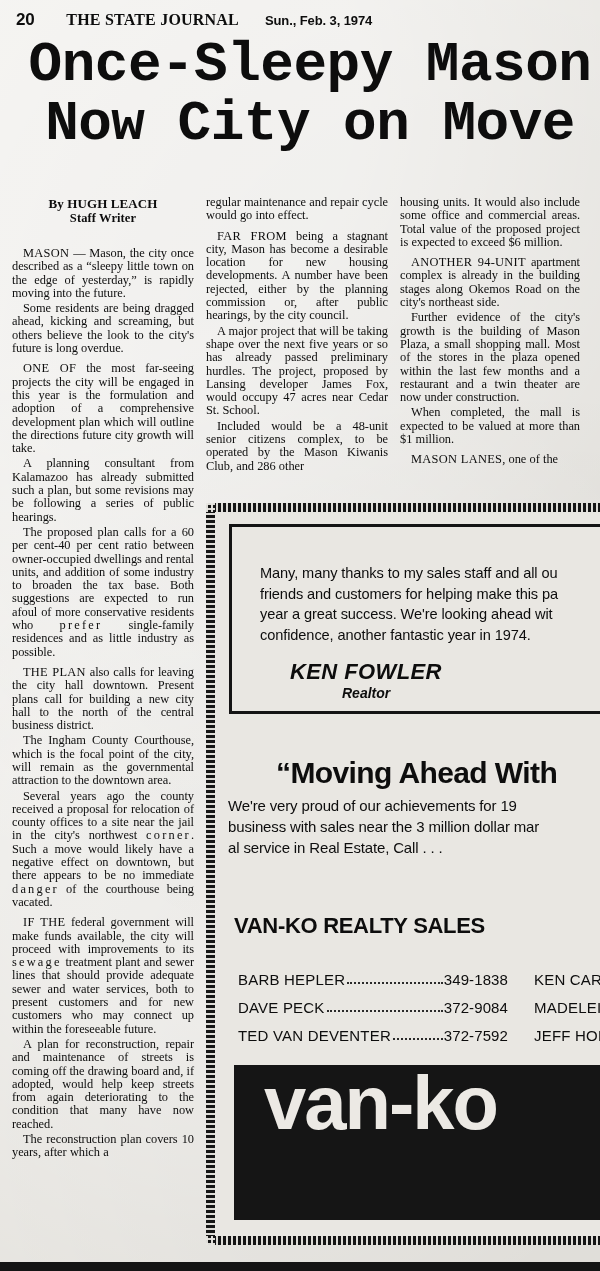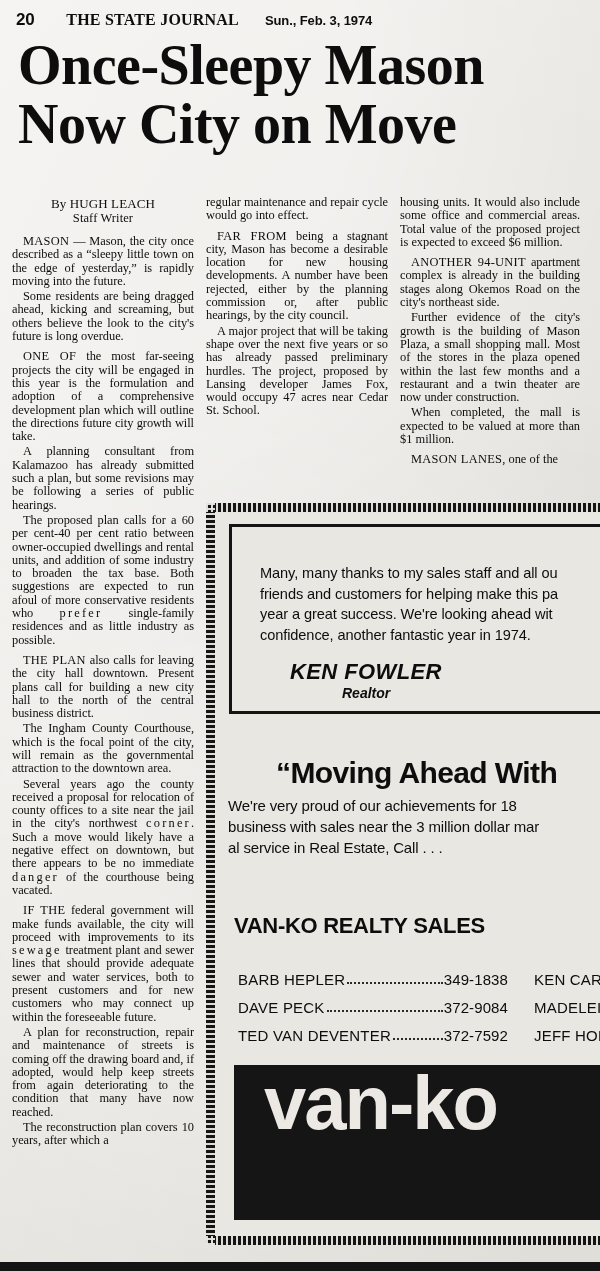--- a/index.html
+++ b/index.html
@@ -48,46 +48,47 @@
     font-family: "Liberation Sans", sans-serif;
     font-weight: bold;
     font-size: 13px;
     margin-left: 26px;
     letter-spacing: -0.1px;
   }
 
   
   .headline {
     position: absolute;
-    top: 36px; left: 18px; right: 6px;
-    font-family: Liberation Serif, serif;
+    top: 36px; left: 26px; right: 6px;
+    font-family: Liberation Mono, monospace;
     font-weight: bold;
     font-size: 56px;
     line-height: 59px;
+    text-align: center;
     letter-spacing: -0.5px;
   }
   .headline .hl-line { display: block; white-space: nowrap; }
 
   
   .columns {
     position: absolute;
     top: 196px; left: 12px;
     width: 586px;
     display: flex;
     gap: 12px;
   }
   .col { width: 182px; }
   .col-3 { width: 180px; }
 
   .byline {
     text-align: center;
-    font-weight: normal;
+    font-weight: bold;
     font-size: 13px;
     line-height: 15px;
-    margin-bottom: 9px;
+    margin-bottom: 21px;
     letter-spacing: 0.1px;
   }
   .byline .bl2 { display: block; font-size: 12.5px; }
 
   .col p {
     margin: 0 0 2px 0;
     font-size: 12.4px;
     line-height: 13.3px;
     text-align: justify;
     text-indent: 11px;
@@ -306,20 +307,21 @@
       <p>Several years ago the county received a proposal for relocation of county offices to a site near the jail in the city's northwest <span class="spaced">corner</span>. Such a move would likely have a negative effect on downtown, but there appears to be no immediate <span class="spaced">danger</span> of the courthouse being vacated.</p>
       <p class="gap"><b>IF THE</b> federal government will make funds available, the city will proceed with improvements to its <span class="spaced">sewage</span> treatment plant and sewer lines that should provide adequate sewer and water services, both to present customers and for new customers who may connect up within the foreseeable future.</p>
       <p>A plan for reconstruction, repair and maintenance of streets is coming off the drawing board and, if adopted, would help keep streets from again deteriorating to the condition that many have now reached.</p>
       <p>The reconstruction plan covers 10 years, after which a</p>
     </div>
 
     <div class="col">
       <p style="text-indent:0">regular maintenance and repair cycle would go into effect.</p>
       <p class="gap"><b>FAR FROM</b> being a stagnant city, Mason has become a desirable location for new housing developments. A number have been rejected, either by the planning commission or, after public hearings, by the city council.</p>
       <p>A major project that will be taking shape over the next five years or so has already passed preliminary hurdles. The project, proposed by Lansing developer James Fox, would occupy 47 acres near Cedar St. School.</p>
+      <p>Included would be a 48-unit senior citizens complex, to be operated by the Mason Kiwanis Club, and 286 other</p>
     </div>
 
     <div class="col col-3">
       <p style="text-indent:0">housing units. It would also include some office and commercial areas. Total value of the proposed project is expected to exceed $6 million.</p>
       <p class="gap"><b>ANOTHER 94-UNIT</b> apartment complex is already in the building stages along Okemos Road on the city's northeast side.</p>
       <p>Further evidence of the city's growth is the building of Mason Plaza, a small shopping mall. Most of the stores in the plaza opened within the last few months and a restaurant and a twin theater are now under construction.</p>
       <p>When completed, the mall is expected to be valued at more than $1 million.</p>
       <p class="gap"><b>MASON LANES</b>, one of the</p>
     </div>
 
@@ -335,21 +337,21 @@
         <span>year a great success. We're looking ahead wit</span>
         <span>confidence, another fantastic year in 1974.</span>
       </div>
       <div class="fowler-name">KEN FOWLER</div>
       <div class="fowler-title">Realtor</div>
     </div>
 
     <div class="moving-head">“Moving Ahead With</div>
 
     <div class="moving-copy">
-      <span>We're very proud of our achievements for 18</span>
+      <span>We're very proud of our achievements for 19</span>
       <span>business with sales near the 3 million dollar mar</span>
       <span>al service in Real Estate, Call . . .</span>
     </div>
 
     <div class="vanko-title">VAN-KO REALTY SALES</div>
 
     <div class="agents">
       <div class="agent-col">
         <div class="agent-row">
           <span class="agent-name">BARB HEPLER</span>

